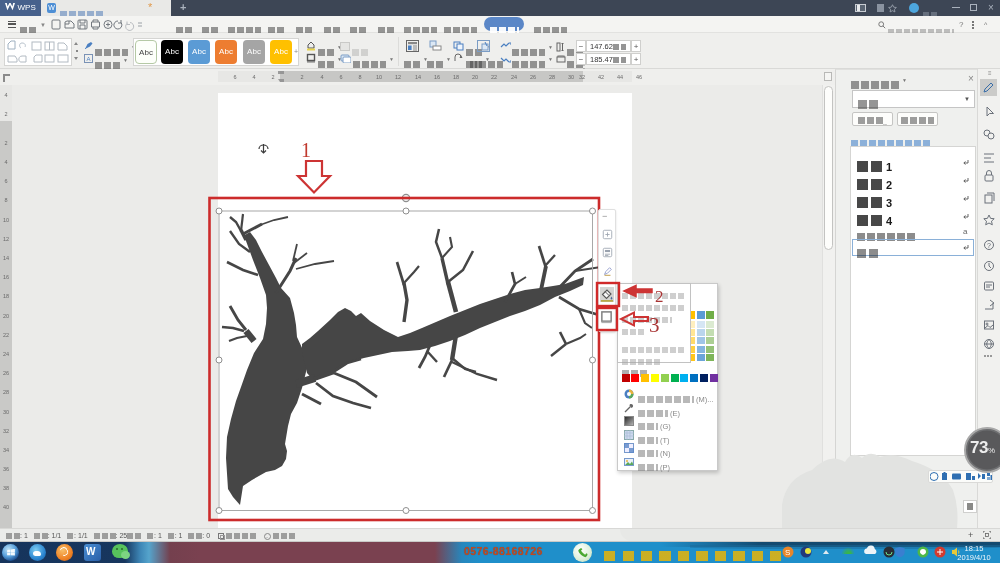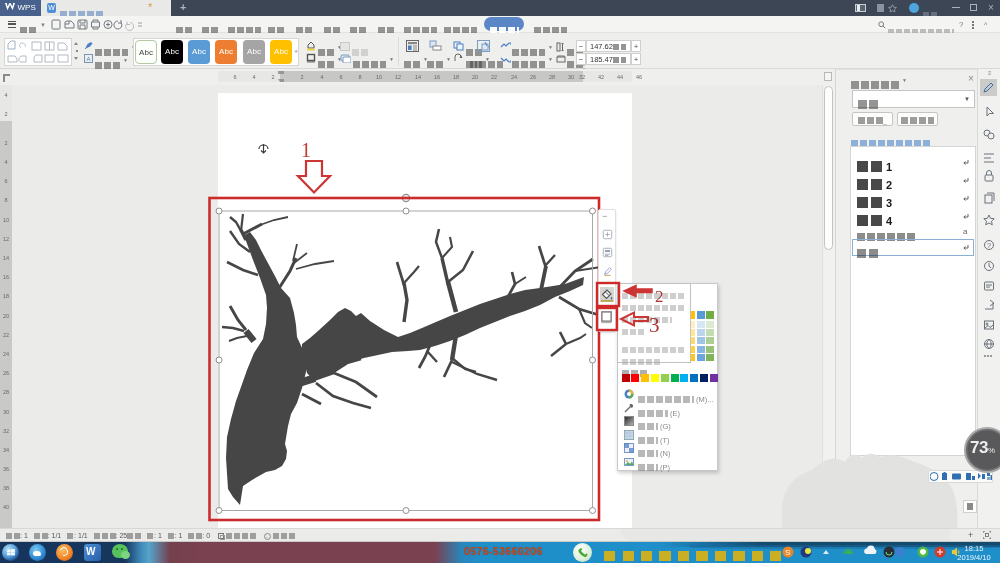--- a/index.html
+++ b/index.html
@@ -624,21 +624,21 @@
 <div class="abs" style="left:29px;top:544px;width:17px;height:17px;border-radius:50%;background:radial-gradient(circle at 40% 35%,#7ecdf2,#2b85d0 60%,#1a5a9a)"></div>
 <div class="abs" style="left:32.5px;top:551px;width:8px;height:4.5px;background:#fff;border-radius:4px 5px 2px 3px"></div>
 <div class="abs" style="left:56px;top:544px;width:17px;height:17px;border-radius:50%;background:radial-gradient(circle at 40% 35%,#f8c06a,#ef8225 60%,#c05a10)"></div>
 <div class="abs" style="left:60px;top:547px;width:8px;height:9px;border:1.6px solid #fff;border-radius:50%;border-left-color:transparent;transform:rotate(-30deg)"></div>
 <div class="abs" style="left:84px;top:544px;width:17px;height:17px;border-radius:3px;background:linear-gradient(135deg,#4a8fd4,#2a5fa8)"></div>
 <div class="abs" style="left:86px;top:546px;color:#fff;font-size:10px;font-weight:700">W</div>
 <div class="abs" style="left:112px;top:544px;width:16px;height:14px;border-radius:50% 50% 45% 45%;background:#57c25c"></div>
 <div class="abs" style="left:121px;top:551px;width:9px;height:8px;border-radius:50%;background:#7dd481"></div>
 <div class="abs" style="left:116px;top:548px;width:2px;height:2px;background:#2a6a2d;border-radius:50%"></div>
 <div class="abs" style="left:121px;top:548px;width:2px;height:2px;background:#2a6a2d;border-radius:50%"></div>
-<div class="abs" style="left:464px;top:545px;color:#c0491f;font-size:10.5px;font-weight:700;letter-spacing:.4px;text-shadow:0 0 1px rgba(120,30,10,.5)">0576-53660206</div>
+<div class="abs" style="left:464px;top:545px;color:#c0491f;font-size:10.5px;font-weight:700;letter-spacing:.4px;text-shadow:0 0 1px rgba(120,30,10,.5)">0576-88168726</div>
 <div class="abs" style="left:573px;top:543px;width:19px;height:19px;border-radius:50%;background:radial-gradient(circle at 40% 35%,#ffffff,#dff0dc 55%,#b8d8b4)"></div>
 <svg class="abs" style="left:577px;top:547px" width="11" height="11" viewBox="0 0 11 11">
     <path d="M1.5 3.5c2.5-3 4-2.5 4.5-1l-1.5 1.5c1 2 2.5 3.5 4.5 4.5L10.5 7c1.5.5 2 2-1 4.5C5 10 1 5.5 1.5 3.5z" fill="#4aa832" transform="scale(.9)"></path>
   </svg>
 <div class="abs" style="left:604px;top:546px;color:#d9b216;opacity:1"><span class="cj" style="width:182px;height:10px;opacity:.92;background:repeating-linear-gradient(90deg,currentColor 0 11px,transparent 11px 18.5px)"></span></div>
 <svg class="abs" style="left:782px;top:545px" width="180" height="15" viewBox="0 0 180 15">
 <circle cx="6" cy="7" r="5.5" fill="#e8862a"></circle>
     <text x="3" y="10" font-size="8" fill="#fff">S</text>
 <circle cx="24" cy="7" r="5.5" fill="#223a7a"></circle>
     <circle cx="26" cy="6" r="3" fill="#e8e840"></circle>

